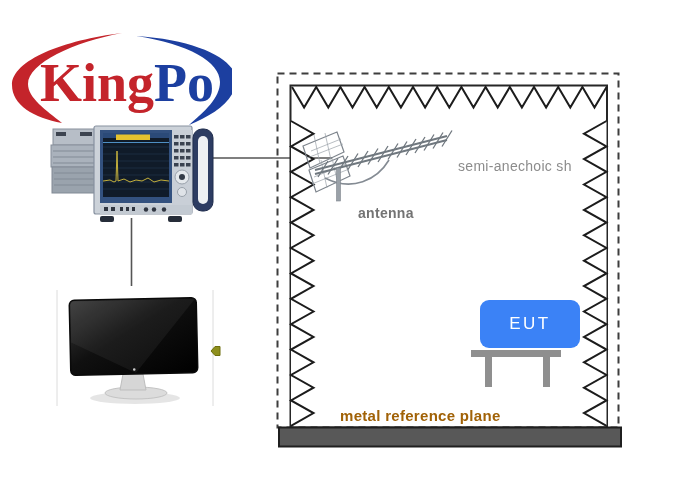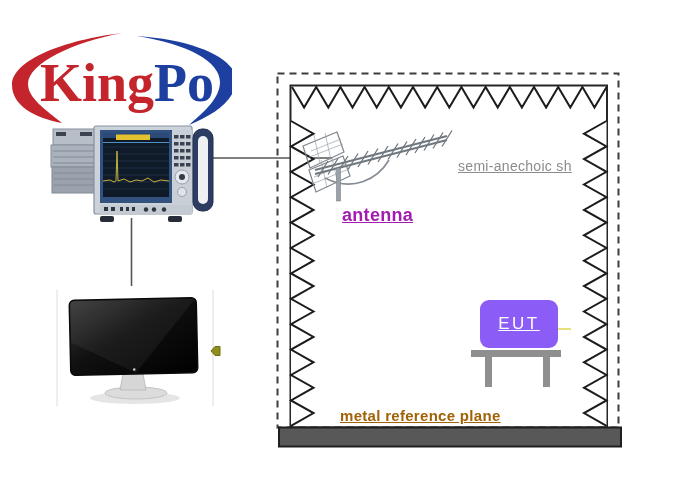--- a/index.html
+++ b/index.html
@@ -3,26 +3,26 @@
 <meta charset="utf-8">
 <style>
   html,body{margin:0;padding:0;background:#ffffff;}
   .stage{
     position:relative;width:680px;height:486px;background:#ffffff;
     overflow:hidden;font-family:"Liberation Sans", sans-serif;margin-top:28px;
   }
   .stage svg{display:block;}
   #scene{position:absolute;left:0;top:0;}
   #logo{position:absolute;left:4px;top:2px;}
-  .overlay{position:absolute;white-space:nowrap;text-decoration:underline;}
+  .overlay{position:absolute;white-space:nowrap;}
   .label-chamber{left:458px;top:130px;font-size:14px;color:#8c8c8c;letter-spacing:.3px;}
-  .label-antenna{left:342px;top:177px;font-size:18px;font-weight:bold;color:#a21caf;letter-spacing:.3px;}
+  .label-antenna{left:358px;top:177px;font-size:14px;font-weight:bold;color:#737373;letter-spacing:.3px;}
   .label-floor{left:340px;top:379px;font-size:15px;font-weight:bold;color:#a16207;letter-spacing:.3px;}
   .eut-box{
-    left:480px;top:272px;width:78px;height:48px;background:#8b5cf6;border-radius:9px;
+    left:480px;top:272px;width:100px;height:48px;background:#3b82f6;border-radius:9px;
     display:flex;align-items:center;justify-content:center;
     color:#ffffff;font-size:17px;letter-spacing:2.5px;font-weight:400;
   }
   .eut-wire{left:557px;top:300px;width:14px;height:2px;background:#E8E07D;}
   .table-top{left:471px;top:322px;width:90px;height:7px;background:#8f8f8f;}
   .table-leg-left{left:485px;top:329px;width:7px;height:30px;background:#8f8f8f;}
   .table-leg-right{left:543px;top:329px;width:7px;height:30px;background:#8f8f8f;}
 </style>
 </head>
 <body>

